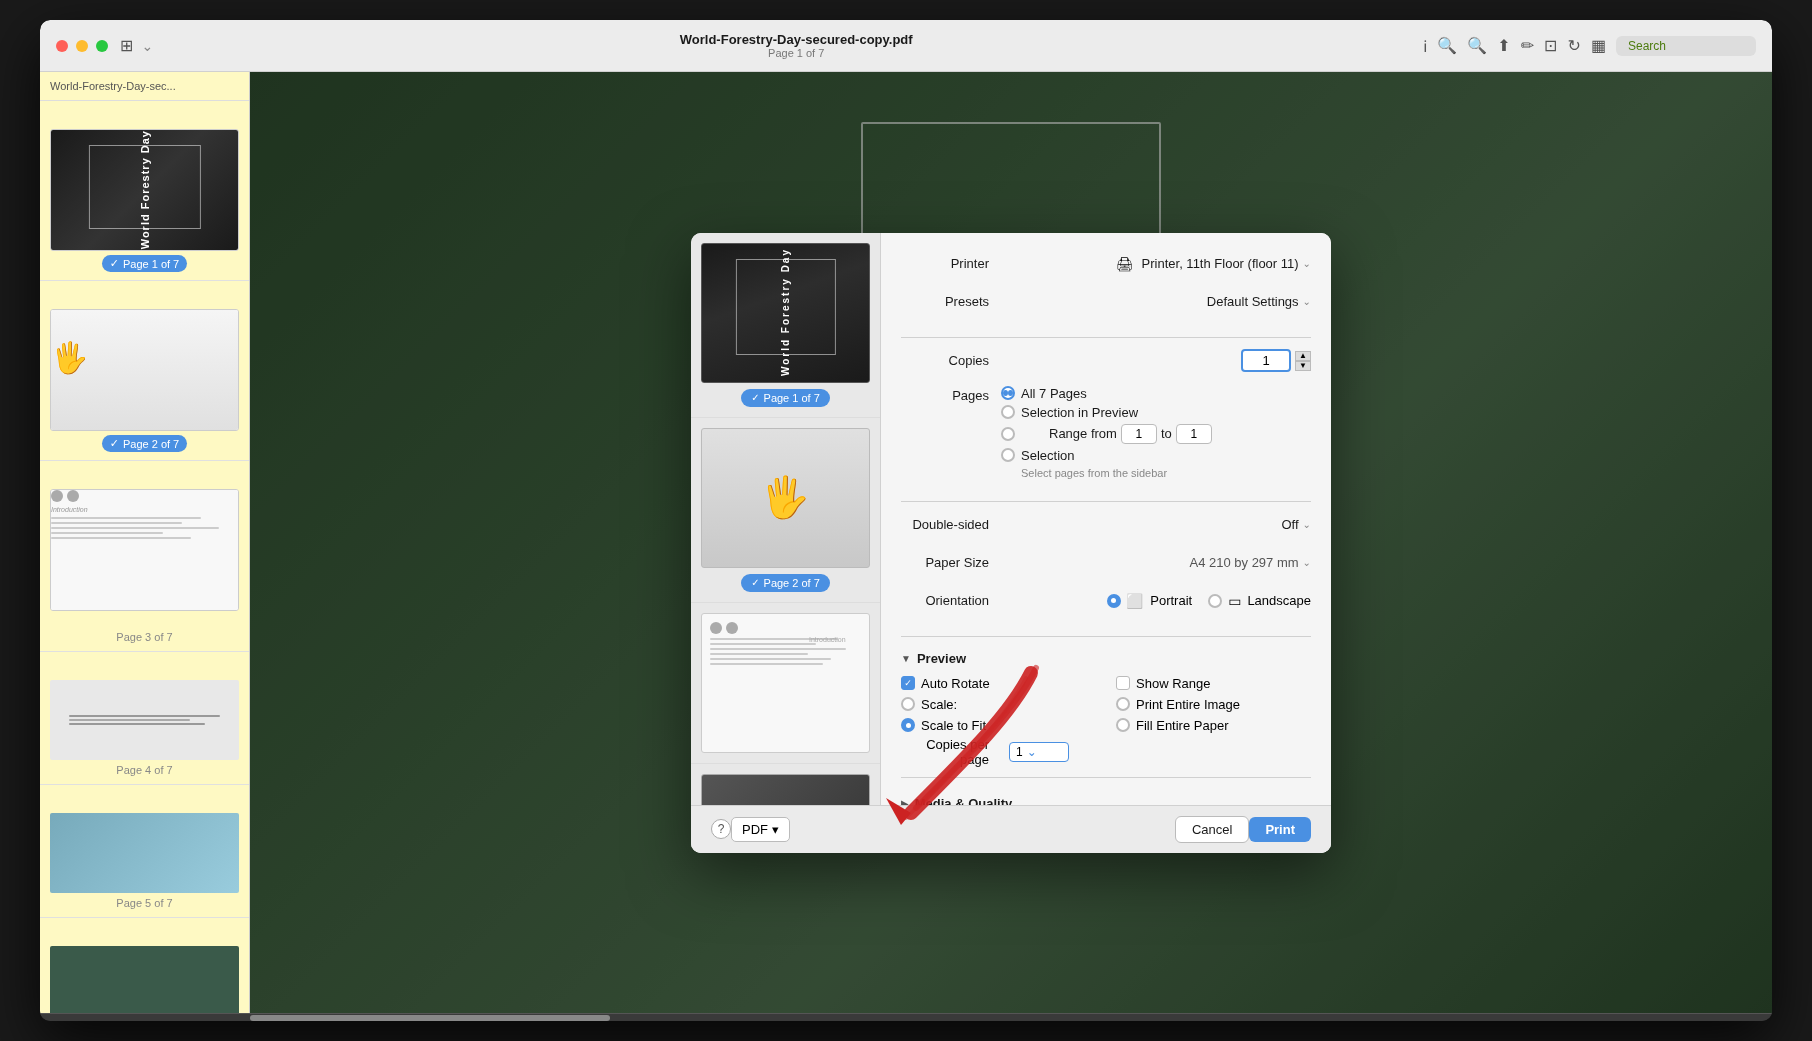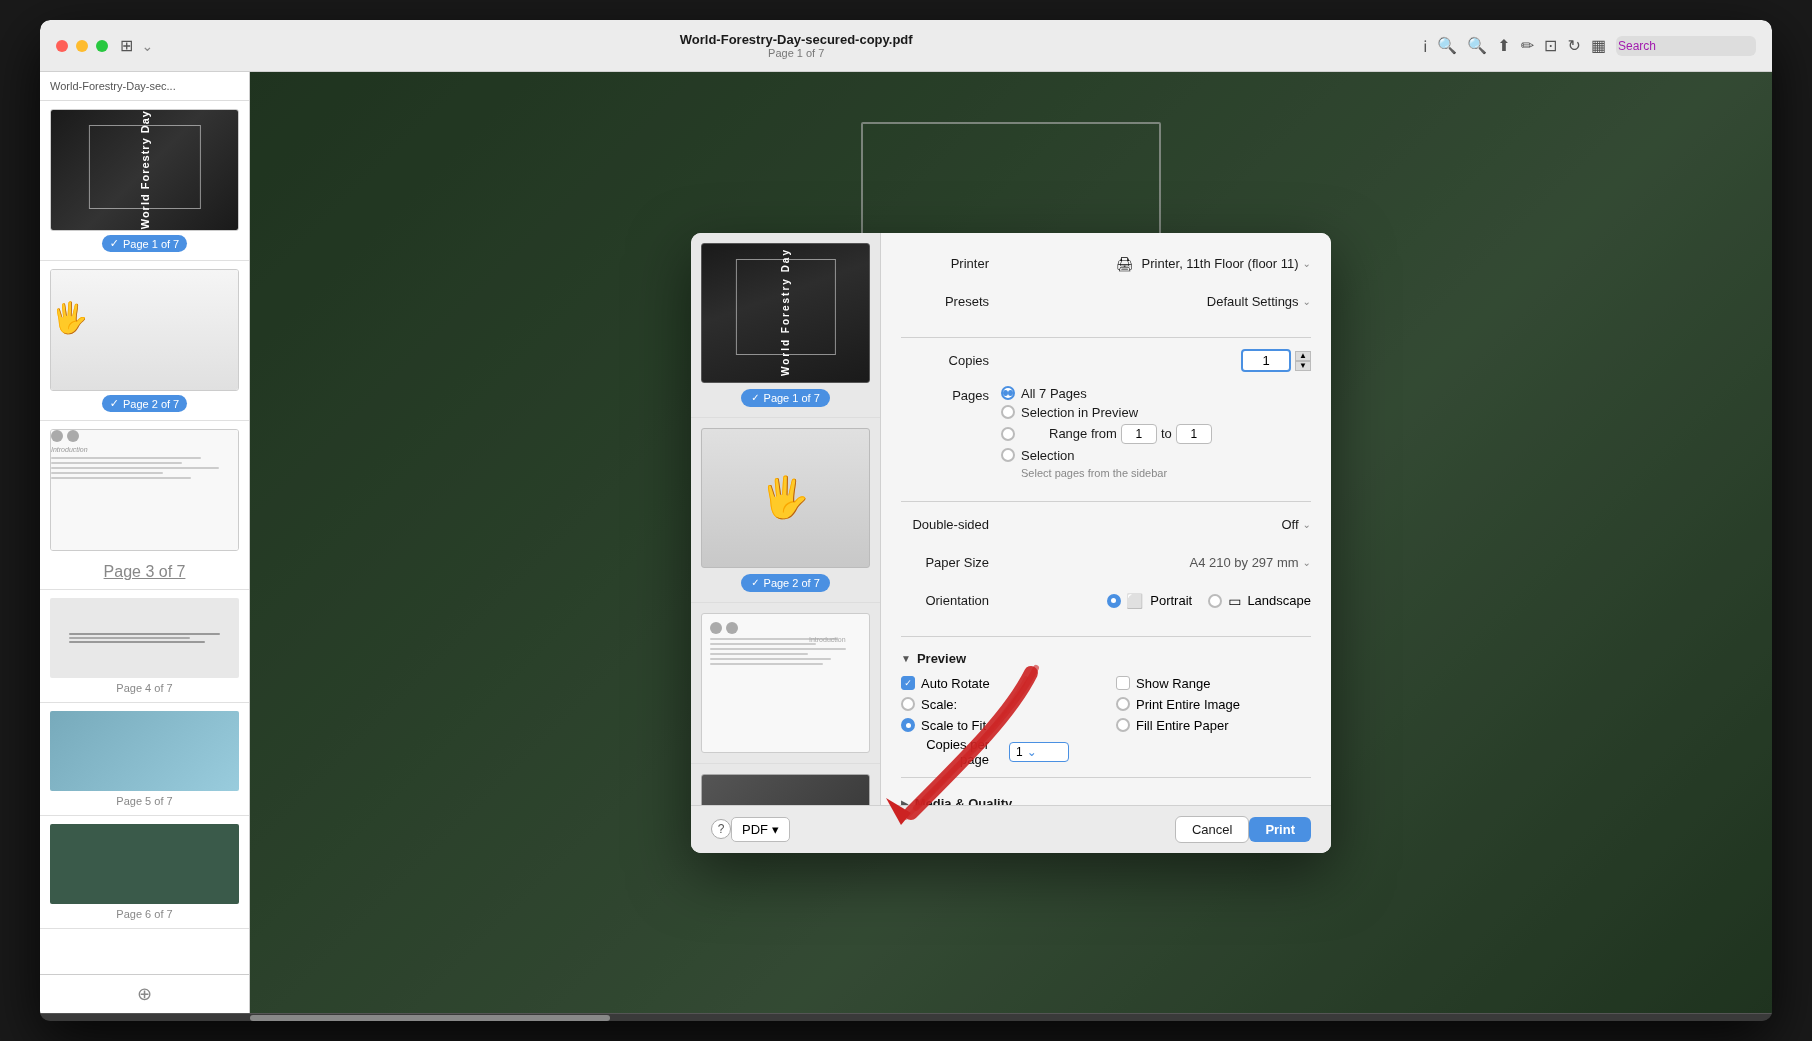--- a/index.html
+++ b/index.html
@@ -76,42 +76,43 @@
       align-items: center;
     }
     .titlebar-icon {
       color: #555;
       font-size: 16px;
     }
 
     .search-box {
       background: #ddd;
       border-radius: 6px;
-      padding: 3px 2px;
+      padding: 3px 12px;
       font-size: 12px;
-      color: #a21caf;
+      color: #4d7c0f;
       width: 140px;
     }
 
     
     .content {
       display: flex;
       flex: 1;
       overflow: hidden;
     }
 
     
     .sidebar {
       width: 210px;
-      background: #ffffff;
+      background: #fef9c3;
       border-right: 1px solid #ccc;
       display: flex;
       flex-direction: column;
       overflow-y: auto;
       flex-shrink: 0;
+      gap: 20px;
     }
     .sidebar-header {
       padding: 8px 10px;
       font-size: 11px;
       color: #555;
       border-bottom: 1px solid #ddd;
     }
     .sidebar-item {
       padding: 8px 10px;
       border-bottom: 1px solid #e0e0e0;
@@ -757,21 +758,21 @@
             <div style="font-size:7px;color:#999;font-style:italic;margin-bottom:4px;">Introduction</div>
             <div class="intro-text-lines">
               <div class="intro-line" style="width:80%;"></div>
               <div class="intro-line" style="width:70%;"></div>
               <div class="intro-line" style="width:90%;"></div>
               <div class="intro-line" style="width:60%;"></div>
               <div class="intro-line" style="width:75%;"></div>
             </div>
           </div>
         </div>
-        <div class="sidebar-page-label" style="font-size:16px;color:#888;text-align:center;margin-top:12px;text-decoration:underline;">Page 3 of 7</div>
+        <div class="sidebar-page-label" style="font-size:11px;color:#888;text-align:center;margin-top:20px;">Page 3 of 7</div>
       </div>
 
       <div class="sidebar-item">
         <div class="sidebar-item-4" style="border-radius:2px;overflow:hidden;display:flex;align-items:center;justify-content:center;">
           <div style="display:flex;flex-direction:column;gap:2px;width:80%;">
             <div style="height:2px;background:#999;border-radius:1px;"></div>
             <div style="height:2px;background:#aaa;border-radius:1px;width:80%;"></div>
             <div style="height:2px;background:#999;border-radius:1px;width:90%;"></div>
           </div>
         </div>

